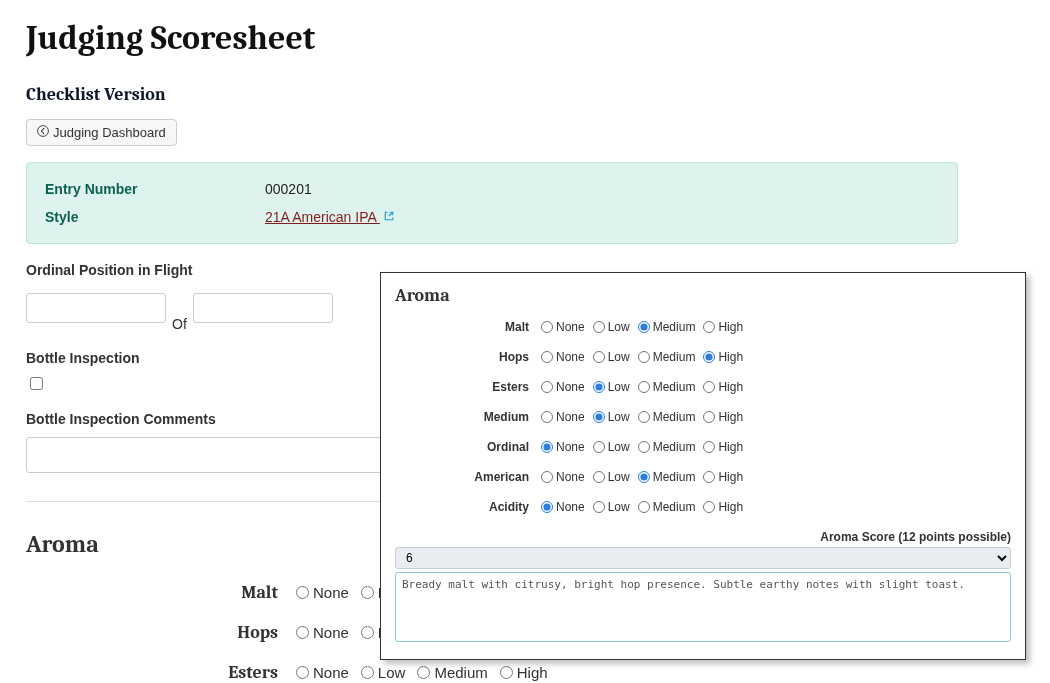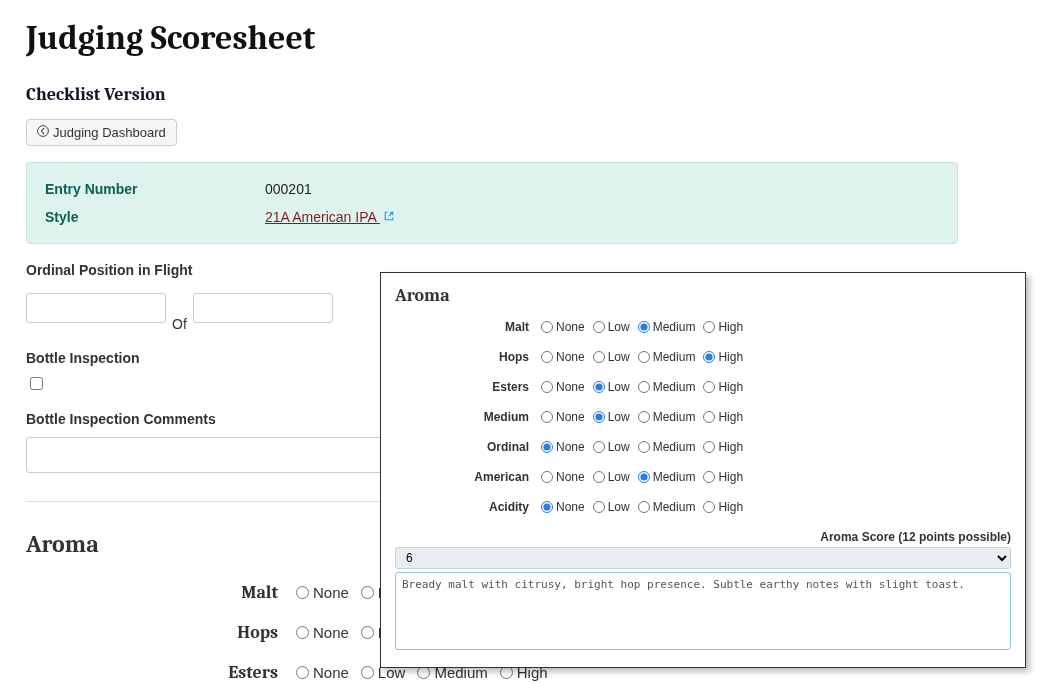--- a/index.html
+++ b/index.html
@@ -158,21 +158,21 @@
     height: 22px;
     background: #e9edf1;
     border: 1px solid #c7d0da;
     border-radius: 3px;
     font-size: 12px;
     padding: 0 6px;
     margin-top: 3px;
   }
   .panel-textarea {
     width: 100%;
-    height: 78px;
+    height: 70px;
     border: 1px solid #8fc7da;
     border-radius: 3px;
     font-size: 11px;
     padding: 5px 6px;
     margin-top: 3px;
     resize: none;
     color: #555;
   }
 </style>
 </head>

